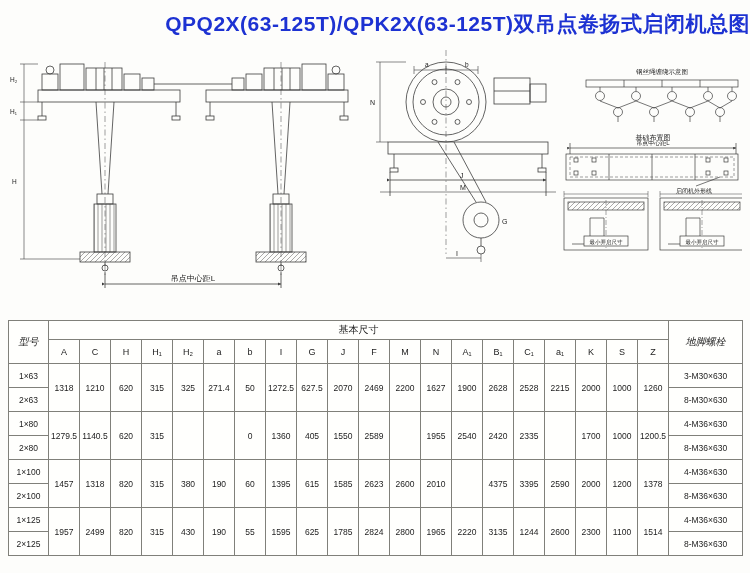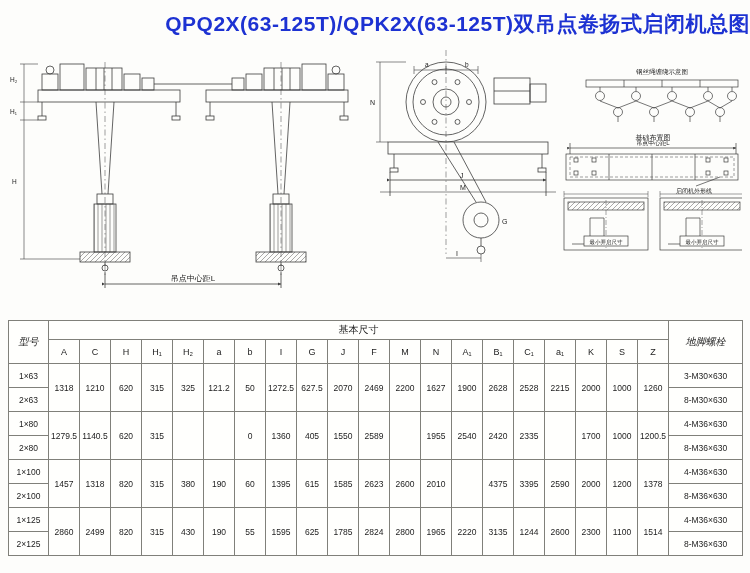--- a/index.html
+++ b/index.html
@@ -298,21 +298,21 @@
         </tr>
       </thead>
     <tbody>
         <tr>
           <th>1×63</th>
           <td rowspan="2">1318</td>
           <td rowspan="2">1210</td>
           <td rowspan="2">620</td>
           <td rowspan="2">315</td>
           <td rowspan="2">325</td>
-          <td rowspan="2">121.2</td>
+          <td rowspan="2">271.4</td>
           <td rowspan="2">50</td>
           <td rowspan="2">1272.5</td>
           <td rowspan="2">627.5</td>
           <td rowspan="2">2070</td>
           <td rowspan="2">2469</td>
           <td rowspan="2">2200</td>
           <td rowspan="2">1627</td>
           <td rowspan="2">1900</td>
           <td rowspan="2">2628</td>
           <td rowspan="2">2528</td>
@@ -377,21 +377,21 @@
           <td rowspan="2">1200</td>
           <td rowspan="2">1378</td>
           <td>4-M36×630</td>
         </tr>
         <tr>
           <th>2×100</th>
           <td>8-M36×630</td>
         </tr>
         <tr>
           <th>1×125</th>
-          <td rowspan="2">2860</td>
+          <td rowspan="2">1957</td>
           <td rowspan="2">2499</td>
           <td rowspan="2">820</td>
           <td rowspan="2">315</td>
           <td rowspan="2">430</td>
           <td rowspan="2">190</td>
           <td rowspan="2">55</td>
           <td rowspan="2">1595</td>
           <td rowspan="2">625</td>
           <td rowspan="2">1785</td>
           <td rowspan="2">2824</td>

